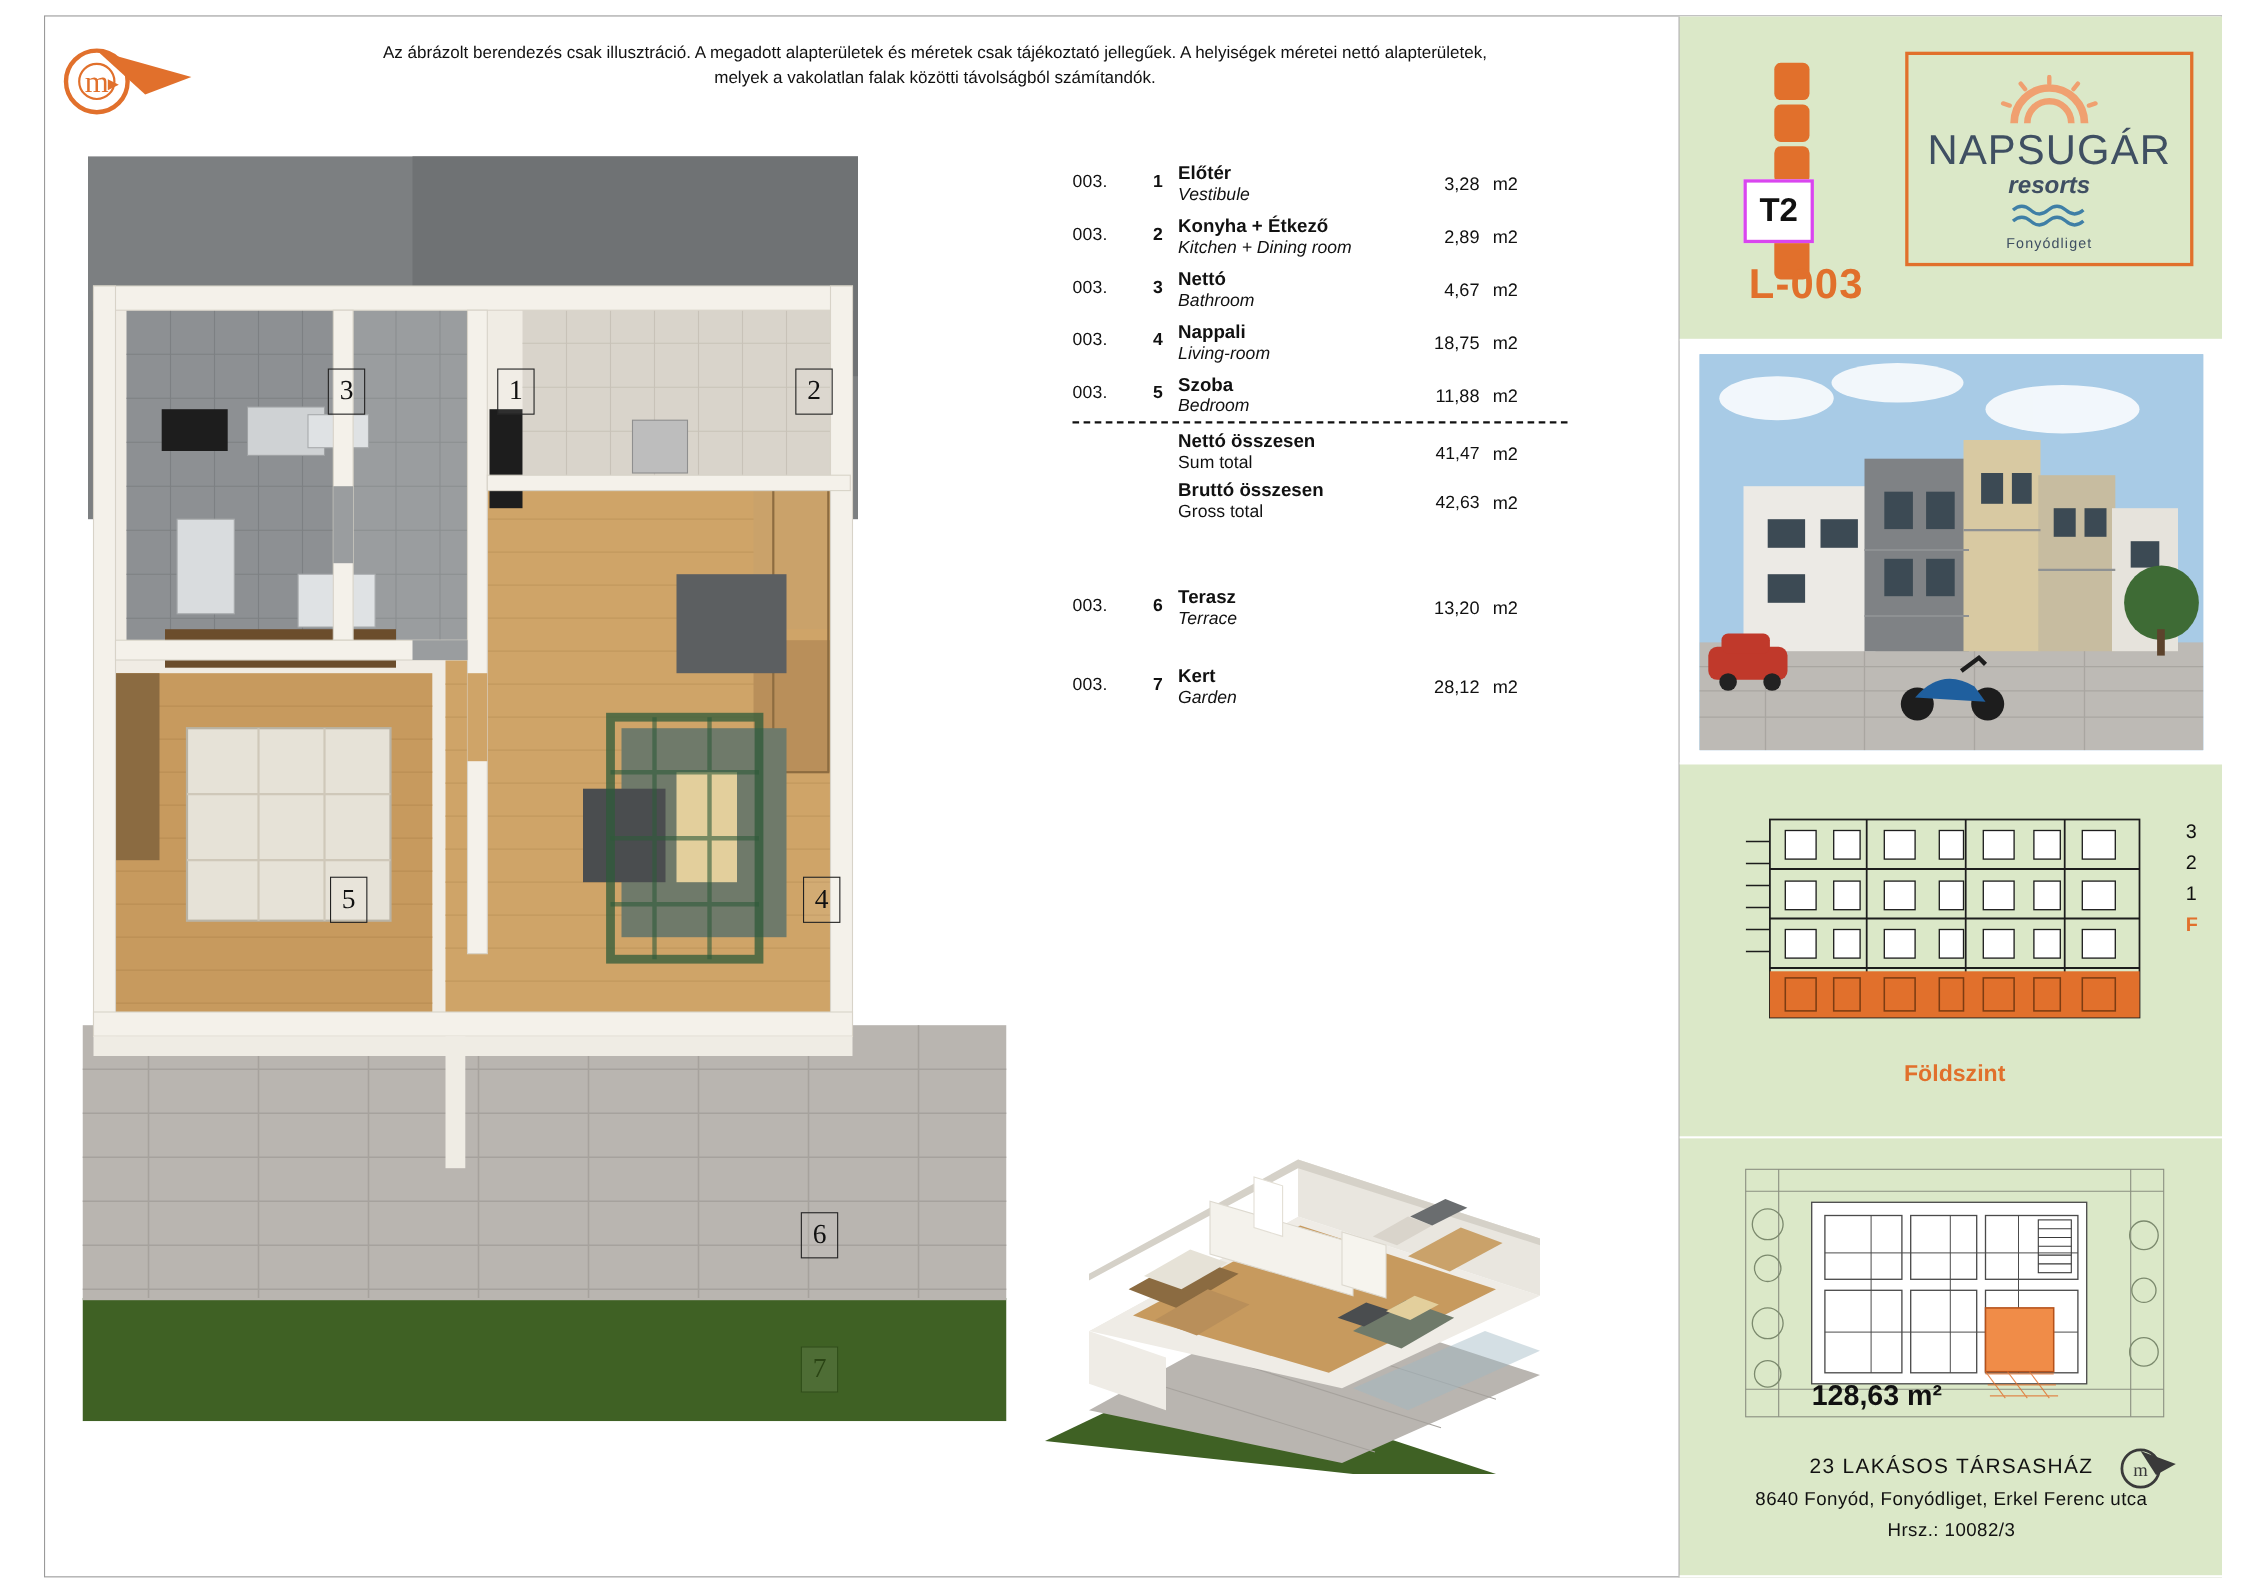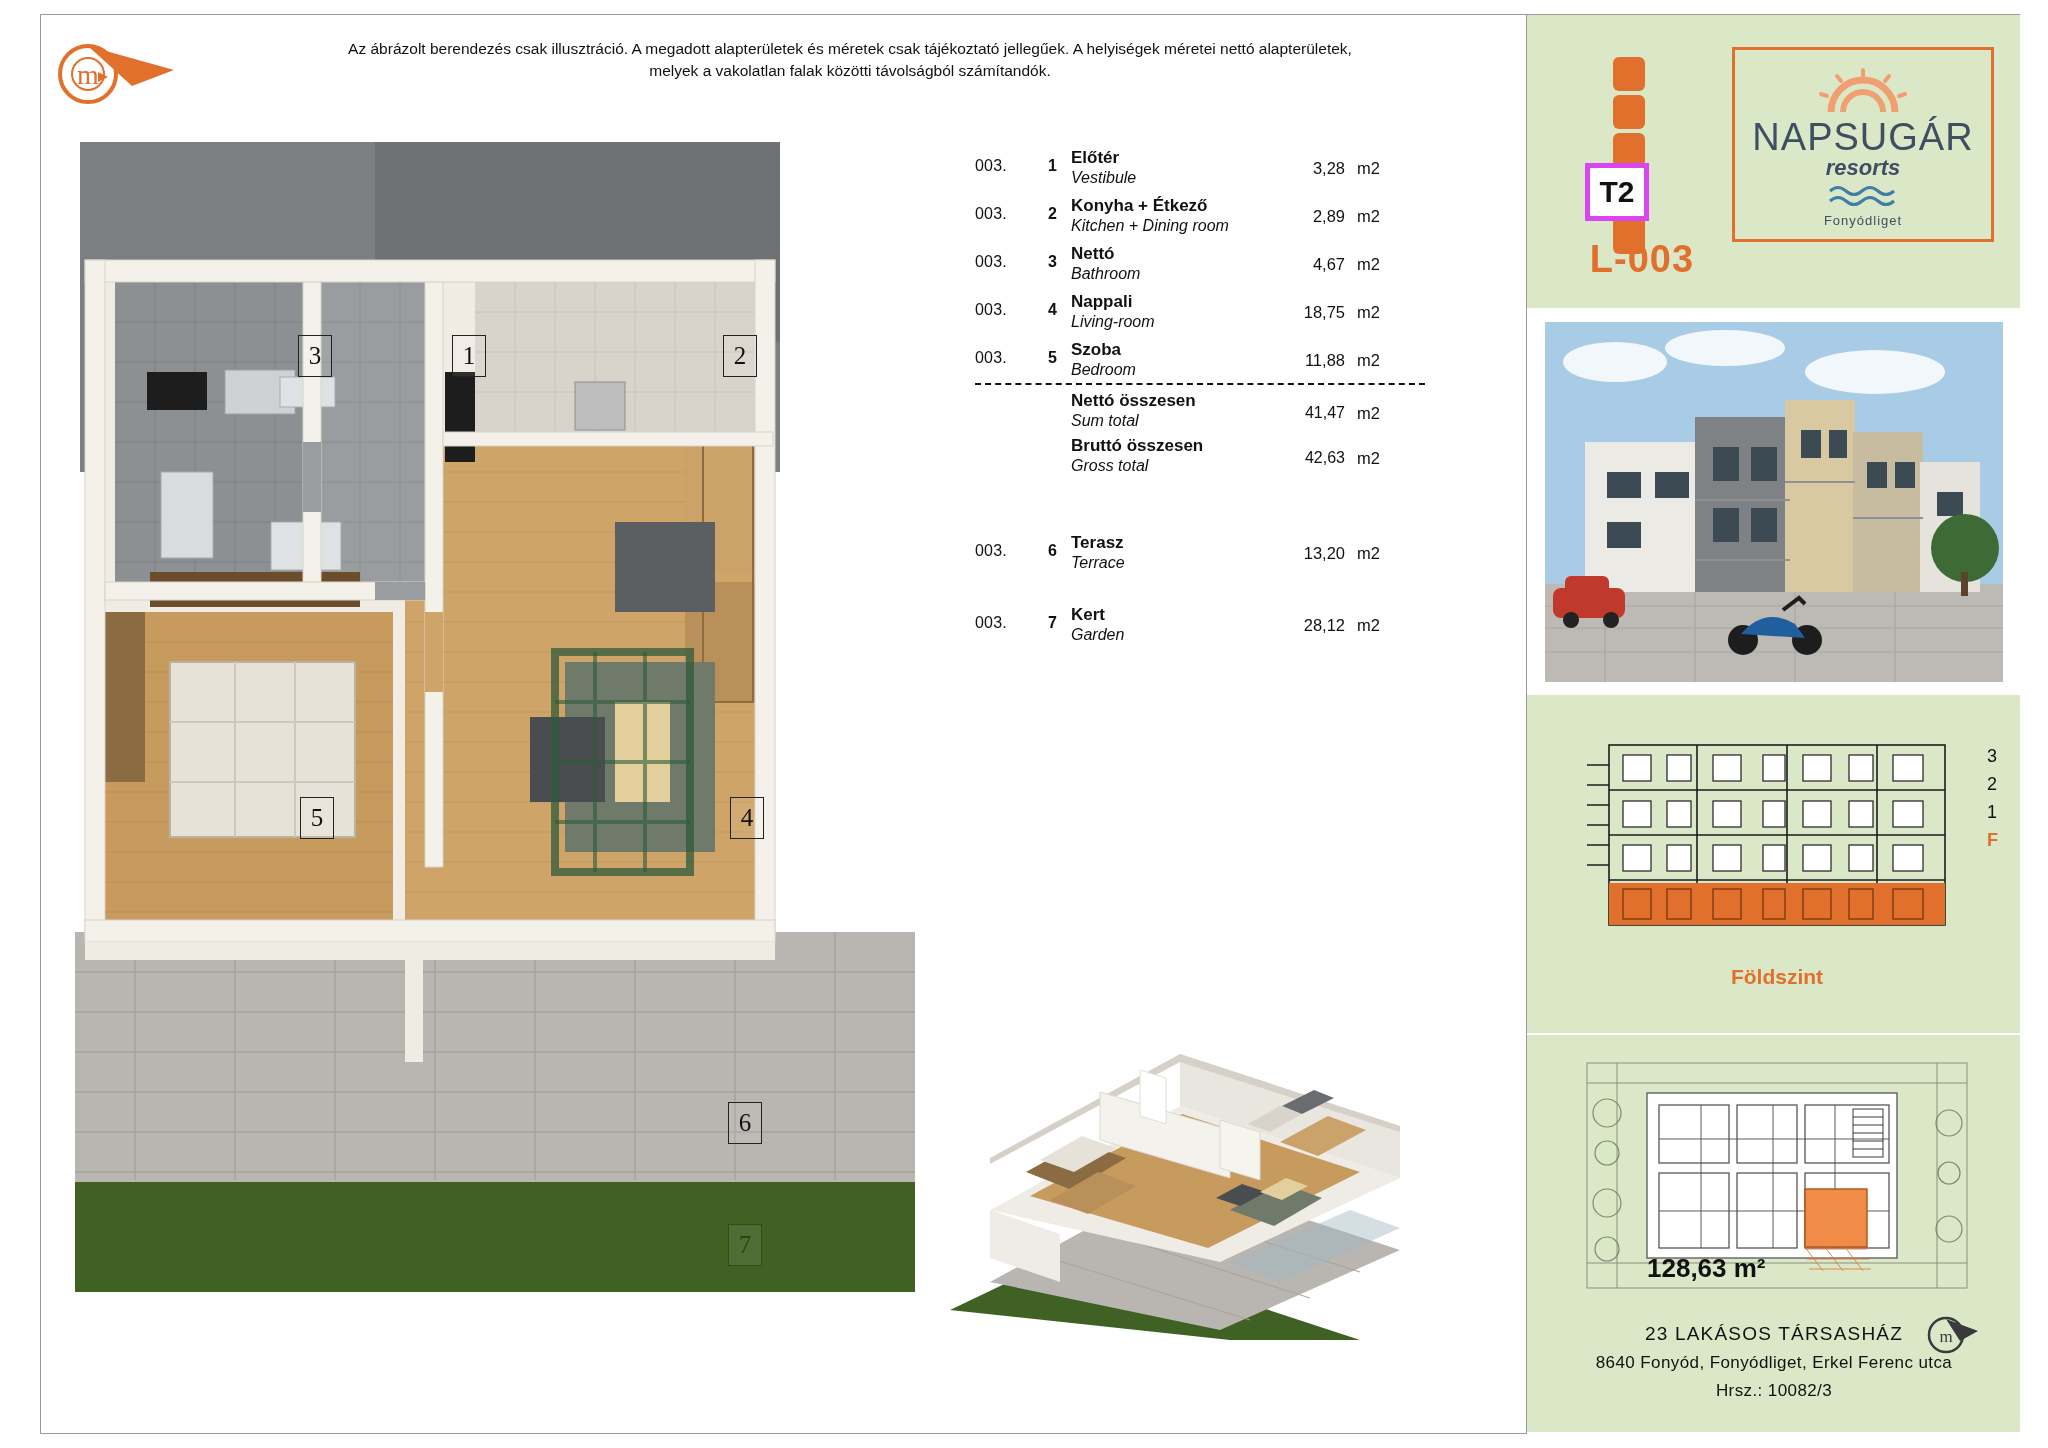--- a/index.html
+++ b/index.html
@@ -50,21 +50,21 @@
     font-size:16.5px; color:#111;
   }
   .divider {
     position:absolute; left:975px; top:383px; width:450px; height:0;
     border-top:2.5px dashed #111;
   }
   .totals { position:absolute; left:975px; top:392px; width:450px; }
   .tot-row { position:relative; height:45px; }
   .tot-names { position:absolute; left:96px; top:-2px; }
   .tot-hu { font-size:17px; font-weight:bold; color:#111; line-height:1.25; }
-  .tot-en { font-size:16px; font-style:italic; color:#111; line-height:1.25; }
+  .tot-en { font-size:16px; color:#111; line-height:1.25; }
   .tot-val {
     position:absolute; left:306px; top:12px; width:64px; text-align:right;
     font-size:16px; color:#111;
   }
   .tot-unit { position:absolute; left:382px; top:12px; font-size:16.5px; color:#111; }
   .extras { position:absolute; left:975px; top:520px; width:450px; }
   .extras .sch-row { height:72px; }
   
   .rpanel {
     position:absolute; left:1526px; top:15px; width:494px; height:1419px;
@@ -73,21 +73,21 @@
   .rblock { position:relative; background:#dbe8c8; border-bottom:2px solid #fff; }
   .r1 { height:295px; }
   .r2 { height:385px; background:#fff; }
   .r3 { height:340px; }
   .r4 { height:399px; }
   
   .t2wrap { position:absolute; left:20px; top:38px; width:170px; height:210px; }
   .t2-strip { position:absolute; left:60px; top:0; width:44px; height:205px; }
   .t2-box {
     position:absolute; left:38px; top:110px; width:64px; height:58px;
-    border:5px solid #d946ef; background:#fff;
+    border:3px solid #d946ef; background:#fff;
     display:flex; align-items:center; justify-content:center;
     font-size:30px; font-weight:bold; color:#111;
   }
   .lcode {
     position:absolute; left:0px; top:185px; width:190px; text-align:center;
     font-size:38px; color:#e1702c; font-weight:bold; letter-spacing:1px;
   }
   
   .nap {
     position:absolute; left:205px; top:32px; width:262px; height:195px;

